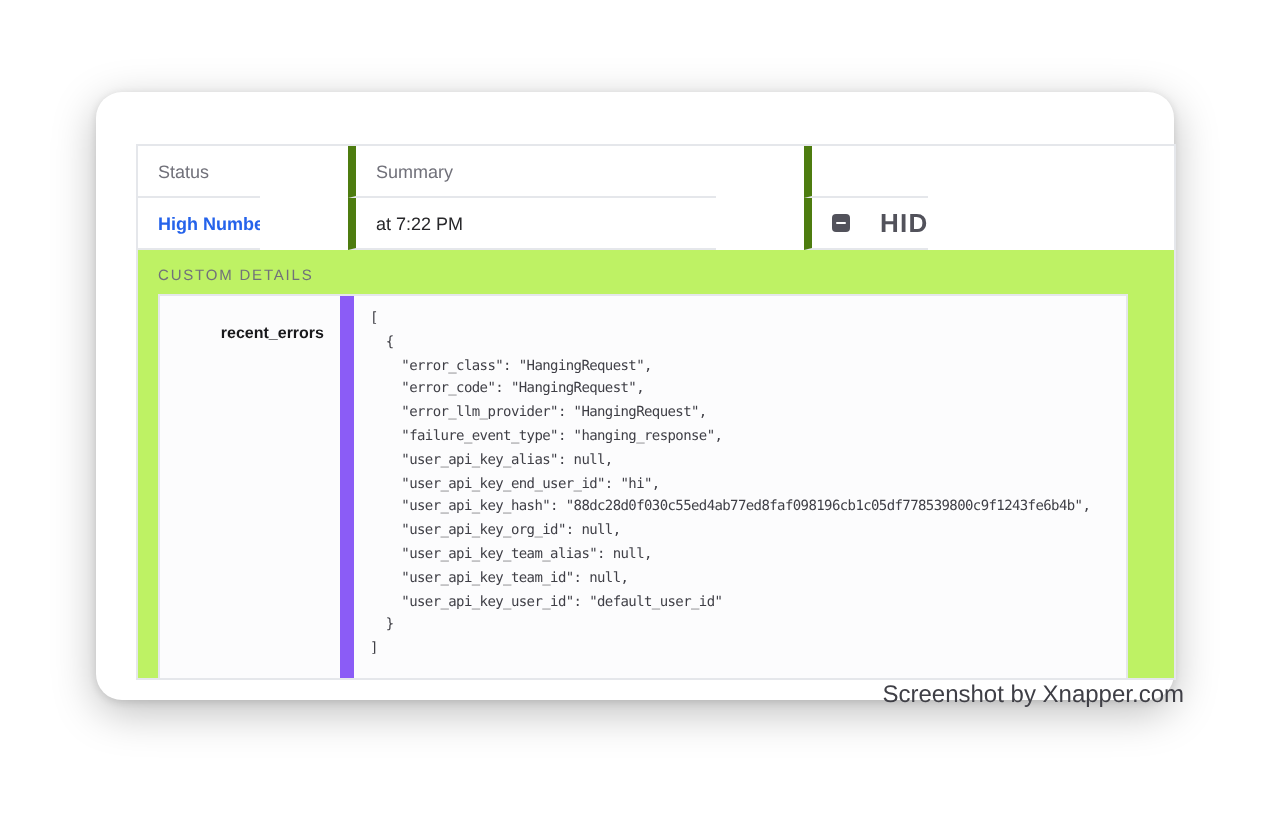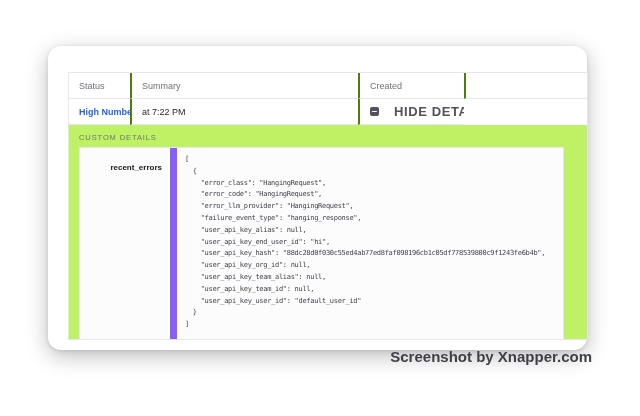--- a/index.html
+++ b/index.html
@@ -17,21 +17,21 @@
   }
   .tbl {
     position:absolute; left:20px; top:26px; width:520px;
     border:1px solid #e5e7eb; background:#fff;
   }
   .tr { display:grid; grid-template-columns:61px 228px 106px 1fr; }
   .cell {
     height:26px; display:flex; align-items:center;
     padding:0 10px; font-size:9px; overflow:hidden; white-space:nowrap;
   }
-  .tr .cell + .cell { border-left:2px solid #4d7c0f; }
+  .tr .cell + .cell { border-left:4px solid #4d7c0f;margin-left:44px; }
   .tr-head .cell { color:#71717a; border-bottom:1px solid #e5e7eb; }
   .tr-row .cell { border-bottom:1px solid #e5e7eb; }
   .status-text { font-weight:500; }
   .summary-link { font-weight:600; text-decoration:none; cursor:pointer; }
   .created-text { color:#27272a; }
   .action-btn {
     display:flex; align-items:center; gap:15px;
     background:none; border:none; cursor:pointer;
     font-family:"Liberation Sans", sans-serif;
     font-size:13px; letter-spacing:0.6px; color:#52525b; font-weight:600;
@@ -60,34 +60,33 @@
     padding:8px 8px 0 0; text-align:right;
   }
   .code-key { font-size:8px; font-weight:700; color:#18181b; }
   .code-content { flex:1 1 auto; overflow:hidden; }
   .code-pre {
     font-family:"DejaVu Sans Mono", monospace;
     font-size:7px; line-height:11.8px; letter-spacing:-0.3px;
     color:#3f3f46; white-space:pre; padding:6px 8px;
   }
   .footer-credit {
-    position:absolute; right:48px; top:348px;
-    font-size:15px; font-weight:700; color:#3f3f46;
+    position:absolute; right:48px; top:340px;
+    font-size:12px; font-weight:400; color:#3f3f46;
   }
 </style>
 </head>
 <body>
 
 <div class="card">
   <div class="tbl">
 
     <div class="tr tr-head">
       <div class="cell">Status</div>
       <div class="cell">Summary</div>
-      <div class="cell">Created</div>
       <div class="cell"></div>
     </div>
 
     <div class="tr tr-row">
       <div class="cell">
         <a class="summary-link" style="color: rgb(37, 99, 235);">High Number of Hanging LLM Requests: 1 in the last 10 seconds.</a>
       </div>
       <div class="cell">
         <span class="created-text">at 7:22 PM</span>
       </div>

